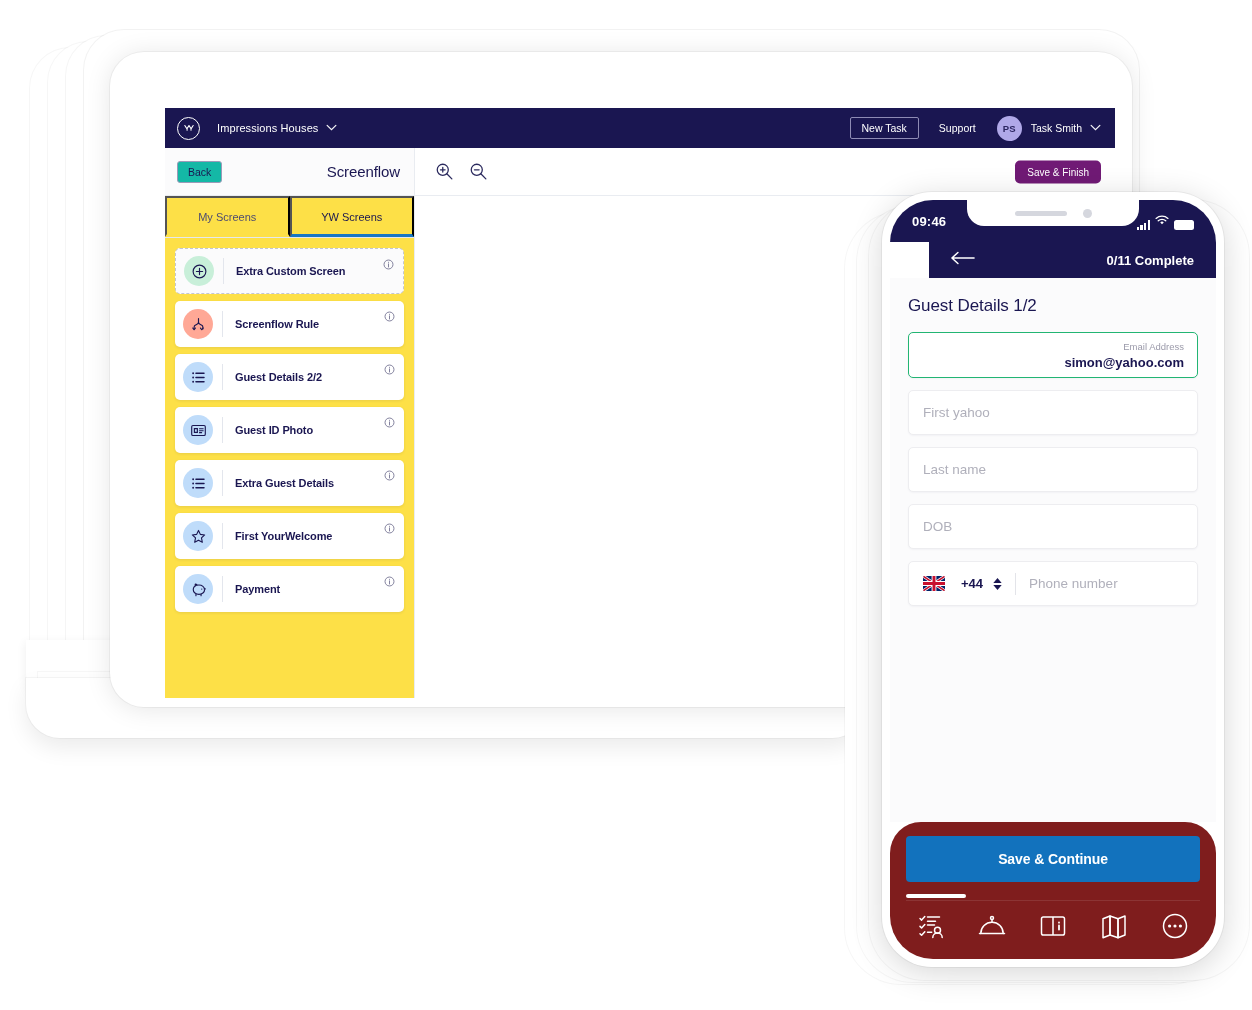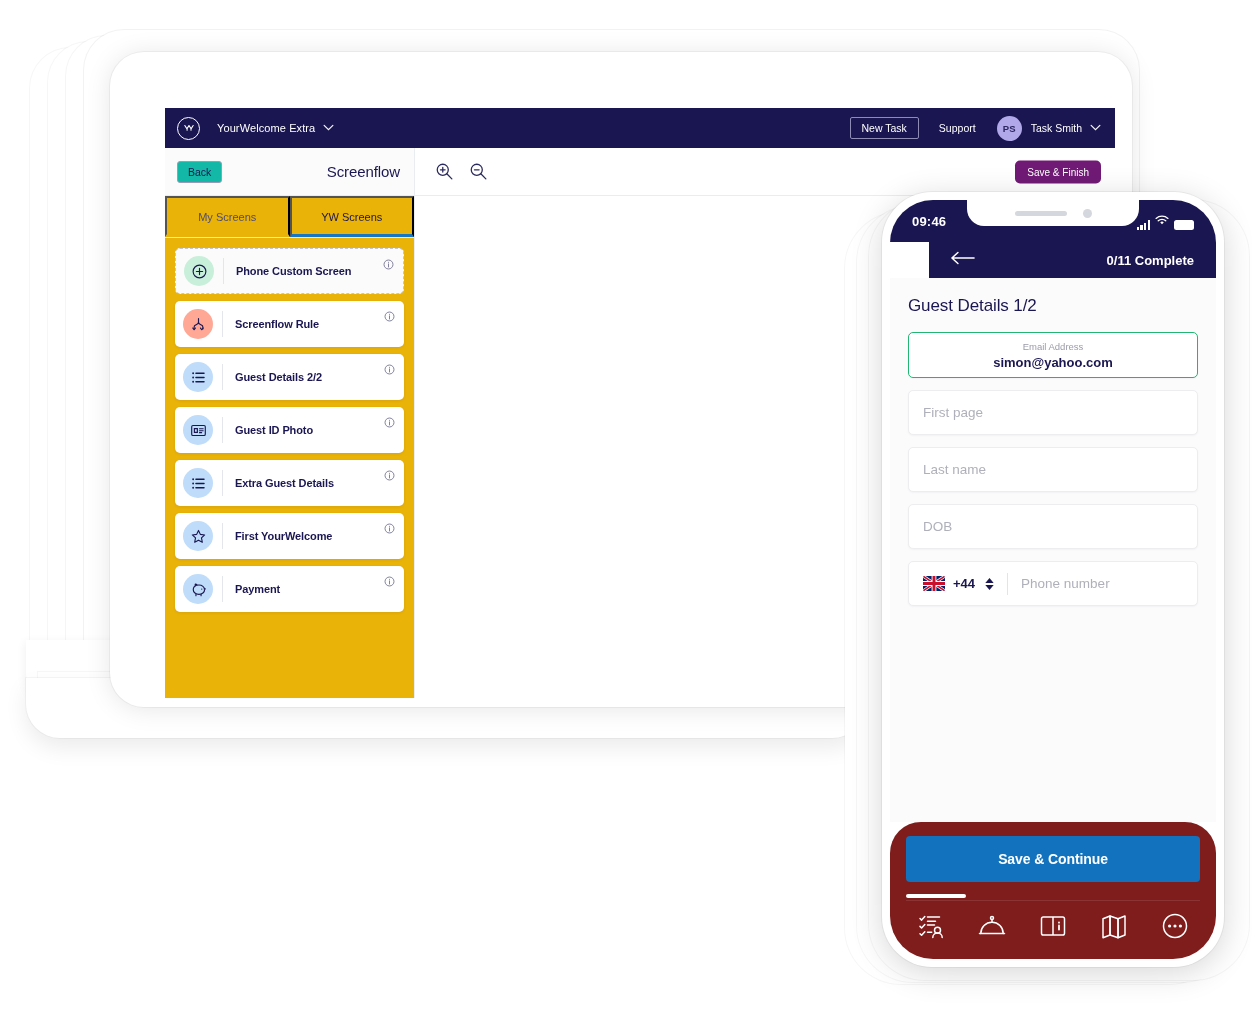--- a/index.html
+++ b/index.html
@@ -139,21 +139,21 @@
     border: none; border-radius: 5px;
     font-size: 10px; padding: 6px 12px;
     font-family: inherit;
   }
 
   
   .screen-body { display: flex; height: calc(590px - 40px - 48px); }
 
   .sidebar {
     width: 250px;
-    background: #eab308;
+    background: #fde047;
     border-right: 1px solid #e9ecf1;
     display: flex; flex-direction: column;
   }
   .tabs { display: flex; border-bottom: 1px solid #e5e8ee; }
   .tab {
     flex: 1; text-align: center;
     font-size: 11px; color: #4e4c70;
     padding: 13px 0 11px;
     border-bottom: 3px solid transparent;
     background: transparent; font-family: inherit;
@@ -278,30 +278,30 @@
     border: 1px solid #ededf0;
     border-radius: 5px;
     height: 45px;
     margin-bottom: 12px;
     display: flex; align-items: center;
     padding: 0 14px;
     box-shadow: 0 1px 2px rgba(26,22,81,0.04);
   }
   .field.filled {
     border: 1.6px solid #22b573;
-    flex-direction: column; align-items: center; justify-content: center;
+    flex-direction: column; align-items: flex-end; justify-content: center;
     padding: 0 13px; height: 46px;
   }
   .field-label { font-size: 9.5px; color: #9b9aaa; line-height: 1.5; }
   .field-value { font-size: 13px; font-weight: 700; color: #1a1651; }
   .field-placeholder { font-size: 13.5px; color: #b0b0bb; }
   .flag {
     width: 22px; height: 15px; flex: none; border-radius: 1.5px; overflow: hidden;
   }
-  .dial-code { font-size: 13px; font-weight: 700; color: #1a1651; margin-left: 8px; }
+  .dial-code { font-size: 13px; font-weight: 700; color: #1a1651; margin-left: 16px; }
   .stepper { margin-left: 10px; display: flex; flex-direction: column; align-items: center; gap: 2px; color: #1a1651; }
   .vdiv { width: 1px; height: 22px; background: #e3e4e9; margin: 0 13px; }
 
   .phone-footer {
     background: #7f1d1d;
     padding: 14px 16px 0;
     border-radius: 31px;
   }
   .save-continue {
     width: 100%;
@@ -339,21 +339,21 @@
 
   <div class="screen">
 
     <div class="topbar">
       <div class="yw-logo">
         <svg viewBox="0 0 24 24" width="20" height="20" fill="none" stroke="#fff" stroke-width="1.3">
           <circle cx="12" cy="12" r="10.5" stroke="none"></circle>
           <path d="M7 9l2.2 3.4M12 9l-2.2 3.4M12 9l2.2 3.4M17 9l-2.2 3.4M9.7 12.4v2.2M14.4 12.4v2.2" stroke-linecap="round"></path>
         </svg>
       </div>
-      <span class="brand-name">YourWelcome Extra</span>
+      <span class="brand-name">Impressions Houses</span>
       <span class="chev">
         <svg width="11" height="7" viewBox="0 0 12 8" fill="none" stroke="#fff" stroke-width="1.4">
             <path d="M1 1.5L6 6.5L11 1.5" stroke-linecap="round"></path>
           </svg>
       </span>
       <div class="topbar-right">
         <button class="newtask-btn">New Task</button>
         <a class="support-link">Support</a>
         <div class="avatar">PS</div>
         <span class="user-name">Task Smith</span>
@@ -398,21 +398,21 @@
         </div>
         <div class="screen-list" id="screen-list">
             <div class="screen-card dashed">
               <span class="card-icon" style="background:#c8efd9">
                 <svg viewBox="0 0 24 24" width="17" height="17" fill="none" stroke="#1a1651" stroke-width="1.6">
                   <circle cx="12" cy="12" r="9"></circle>
                   <path d="M12 7.6v8.8M7.6 12h8.8" stroke-linecap="round"></path>
                 </svg>
               </span>
               <span class="card-divider"></span>
-              <span class="card-label">Phone Custom Screen</span>
+              <span class="card-label">Extra Custom Screen</span>
               <span class="info-ico"><svg viewBox="0 0 14 14" width="11" height="11" fill="none" stroke="#6f6e8e" stroke-width="1.1">
                   <circle cx="7" cy="7" r="5.7"></circle>
                   <path d="M7 4.1v.2M7 6.2v4" stroke-linecap="round"></path>
                 </svg></span>
             </div>
             <div class="screen-card">
               <span class="card-icon" style="background:#ffa896">
                 <svg viewBox="0 0 24 24" width="17" height="17" fill="none" stroke="#1a1651" stroke-width="1.6">
                   <path d="M12 3.5v5.2M12 8.7c0 2.6-2 3-4.2 4-1.3.6-2 1.6-2 3.2v2.4M12 8.7c0 2.6 2 3 4.2 4 1.3.6 2 1.6 2 3.2v2.4" stroke-linecap="round" stroke-linejoin="round"></path>
                   <path d="M4 17l1.8 2.4L7.6 17M14.8 17l1.8 2.4L18.4 17" stroke-linecap="round" stroke-linejoin="round"></path>
@@ -630,21 +630,21 @@
       </div>
 
       <div class="phone-content">
         <div class="phone-h1">Guest Details 1/2</div>
         <div id="phone-fields">
             <div class="field filled">
               <span class="field-label">Email Address</span>
               <span class="field-value">simon@yahoo.com</span>
             </div>
             <div class="field">
-              <span class="field-placeholder">First page</span>
+              <span class="field-placeholder">First yahoo</span>
             </div>
             <div class="field">
               <span class="field-placeholder">Last name</span>
             </div>
             <div class="field">
               <span class="field-placeholder">DOB</span>
             </div>
             <div class="field">
               <span class="flag"><svg viewBox="0 0 60 40" preserveAspectRatio="none" width="22" height="15">
                   <rect width="60" height="40" fill="#012169"></rect>

